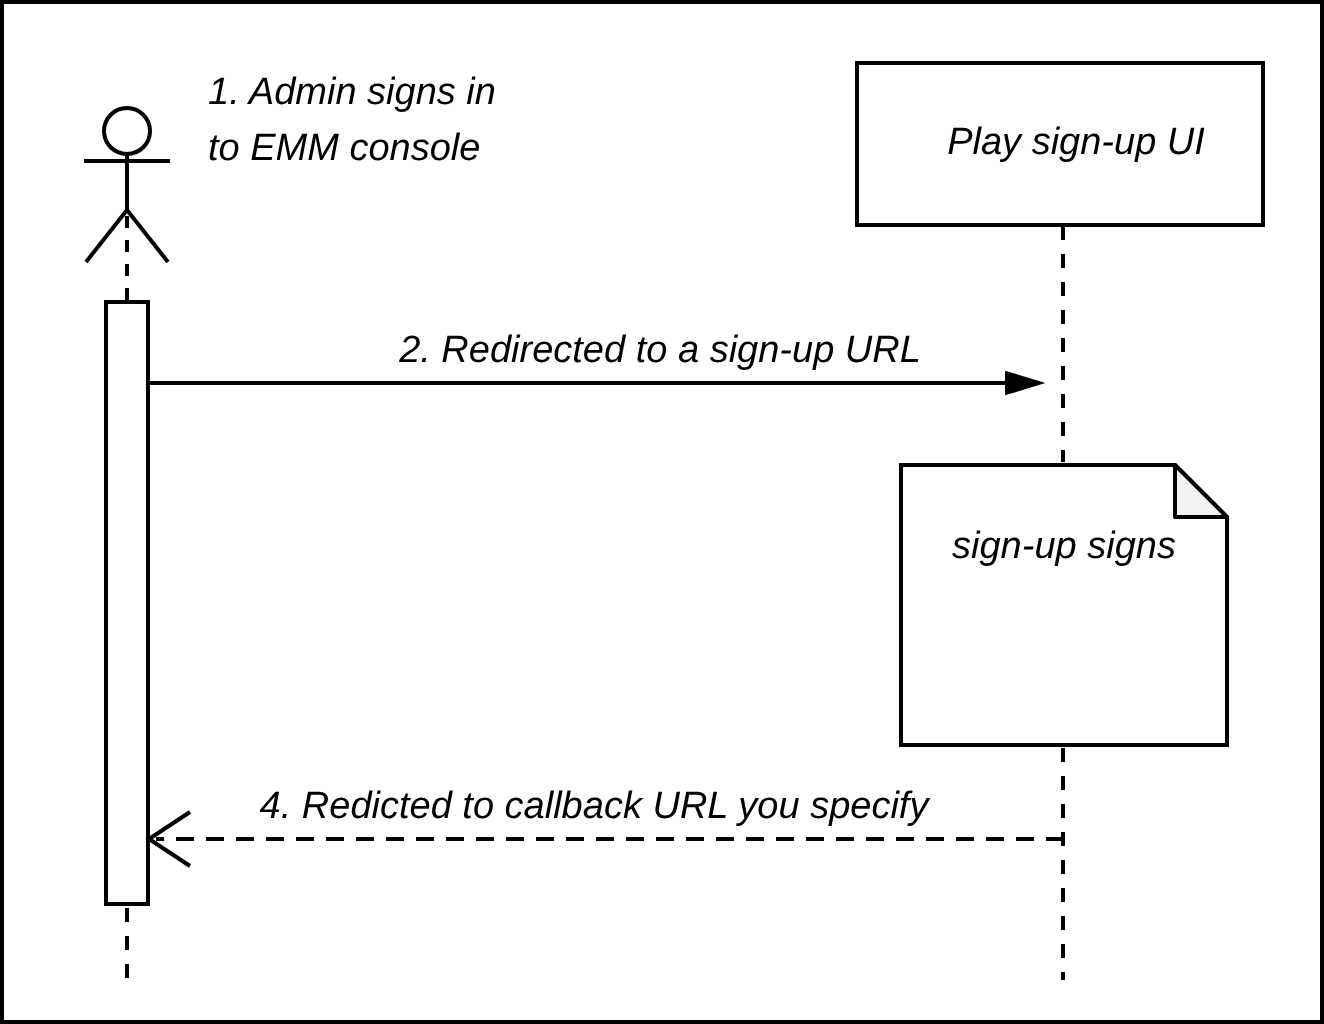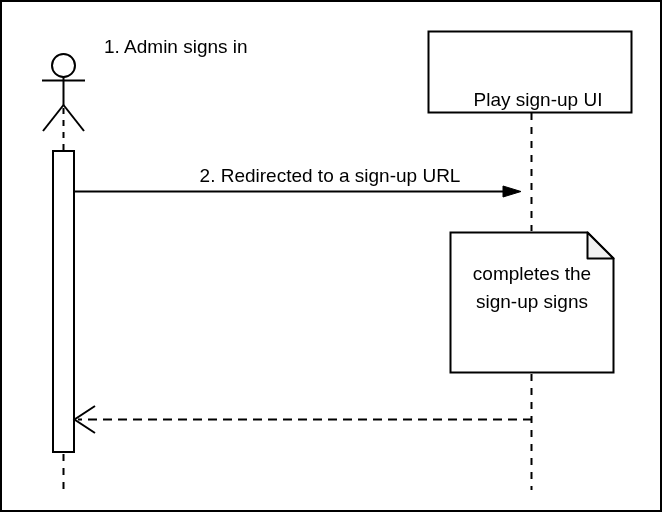--- a/index.html
+++ b/index.html
@@ -10,20 +10,21 @@
   .canvas {
     position: relative;
     width: 662px;
     height: 512px;
     box-sizing: border-box;
     border: 2px solid #000000;
     background: #ffffff;
     font-family: "Liberation Sans", "DejaVu Sans", sans-serif;
     color: #000000;
     overflow: hidden;
+    font-style: italic;
   }
   .diagram-svg {
     position: absolute;
     left: 0;
     top: 0;
   }
   .label {
     position: absolute;
     font-size: 19px;
     line-height: 28px;
@@ -72,25 +73,26 @@
     </g>
 
     <g>
       <line x1="530" y1="417.5" x2="76" y2="417.5" stroke="#000000" stroke-width="2" stroke-dasharray="9,6"></line>
       <polyline points="93,404 72.5,417.5 93,431" fill="none" stroke="#000000" stroke-width="2"></polyline>
     </g>
   </svg>
 
   <div class="label" style="left:102px; top:31px;">
     <div>1. Admin signs in</div>
+    <div>to EMM console</div>
   </div>
 
-  <div class="label centered" style="left:426px; top:56px; width:220px;margin-top:28px;">Play sign-up UI</div>
+  <div class="label centered" style="left:426px; top:56px; width:220px;">Play sign-up UI</div>
 
   <div class="label centered" style="left:72px; top:160px; width:446px;margin-left:33px;">2. Redirected to a sign-up URL</div>
 
   <div class="label centered" style="left:449px; top:258px; width:162px;">
-    <div>completes the</div>
     <div>sign-up signs</div>
   </div>
 
+  <div class="label centered" style="left:72px; top:388px; width:446px;">4. Redicted to callback URL you specify</div>
 
 </div>
 
 </body></html>

